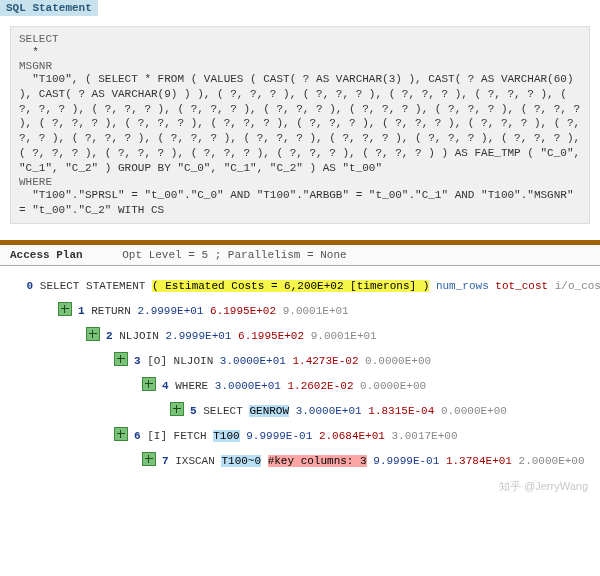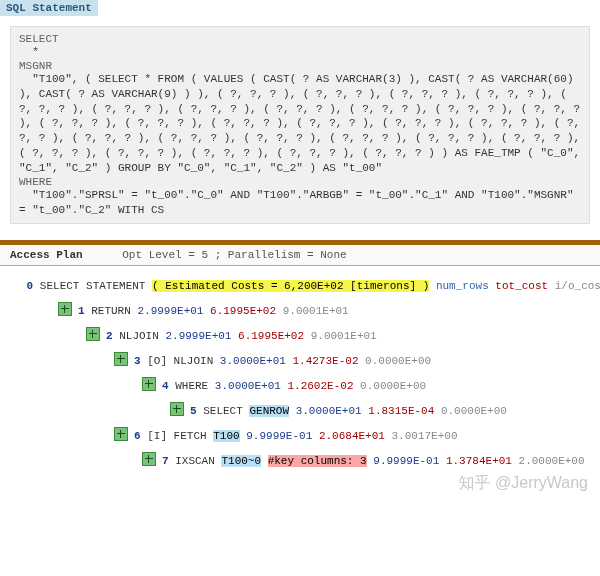--- a/index.html
+++ b/index.html
@@ -20,21 +20,21 @@
   .op{color:#333}
   .hl-yellow{background:#f5f54a}
   .hl-blue{background:#b8dff5}
   .hl-green{background:#fca5a5}
   .n-blue{color:#1a3a8a}
   .n-red{color:#a00000}
   .n-gray{color:#888}
   .lbl-blue{color:#3366aa}
   .lbl-red{color:#a00000}
   .lbl-gray{color:#888}
-  .watermark{position:absolute;right:12px;bottom:6px;color:#c8c8c8;font-size:16px;font-family:Arial,sans-serif}
+  .watermark{position:absolute;right:12px;bottom:6px;color:#c8c8c8;font-size:11px;font-family:Arial,sans-serif}
   
   .tree{position:relative}
 </style>
 </head>
 <body>
 
 <div class="page">
 
   <div class="section-header">SQL Statement</div>
 

